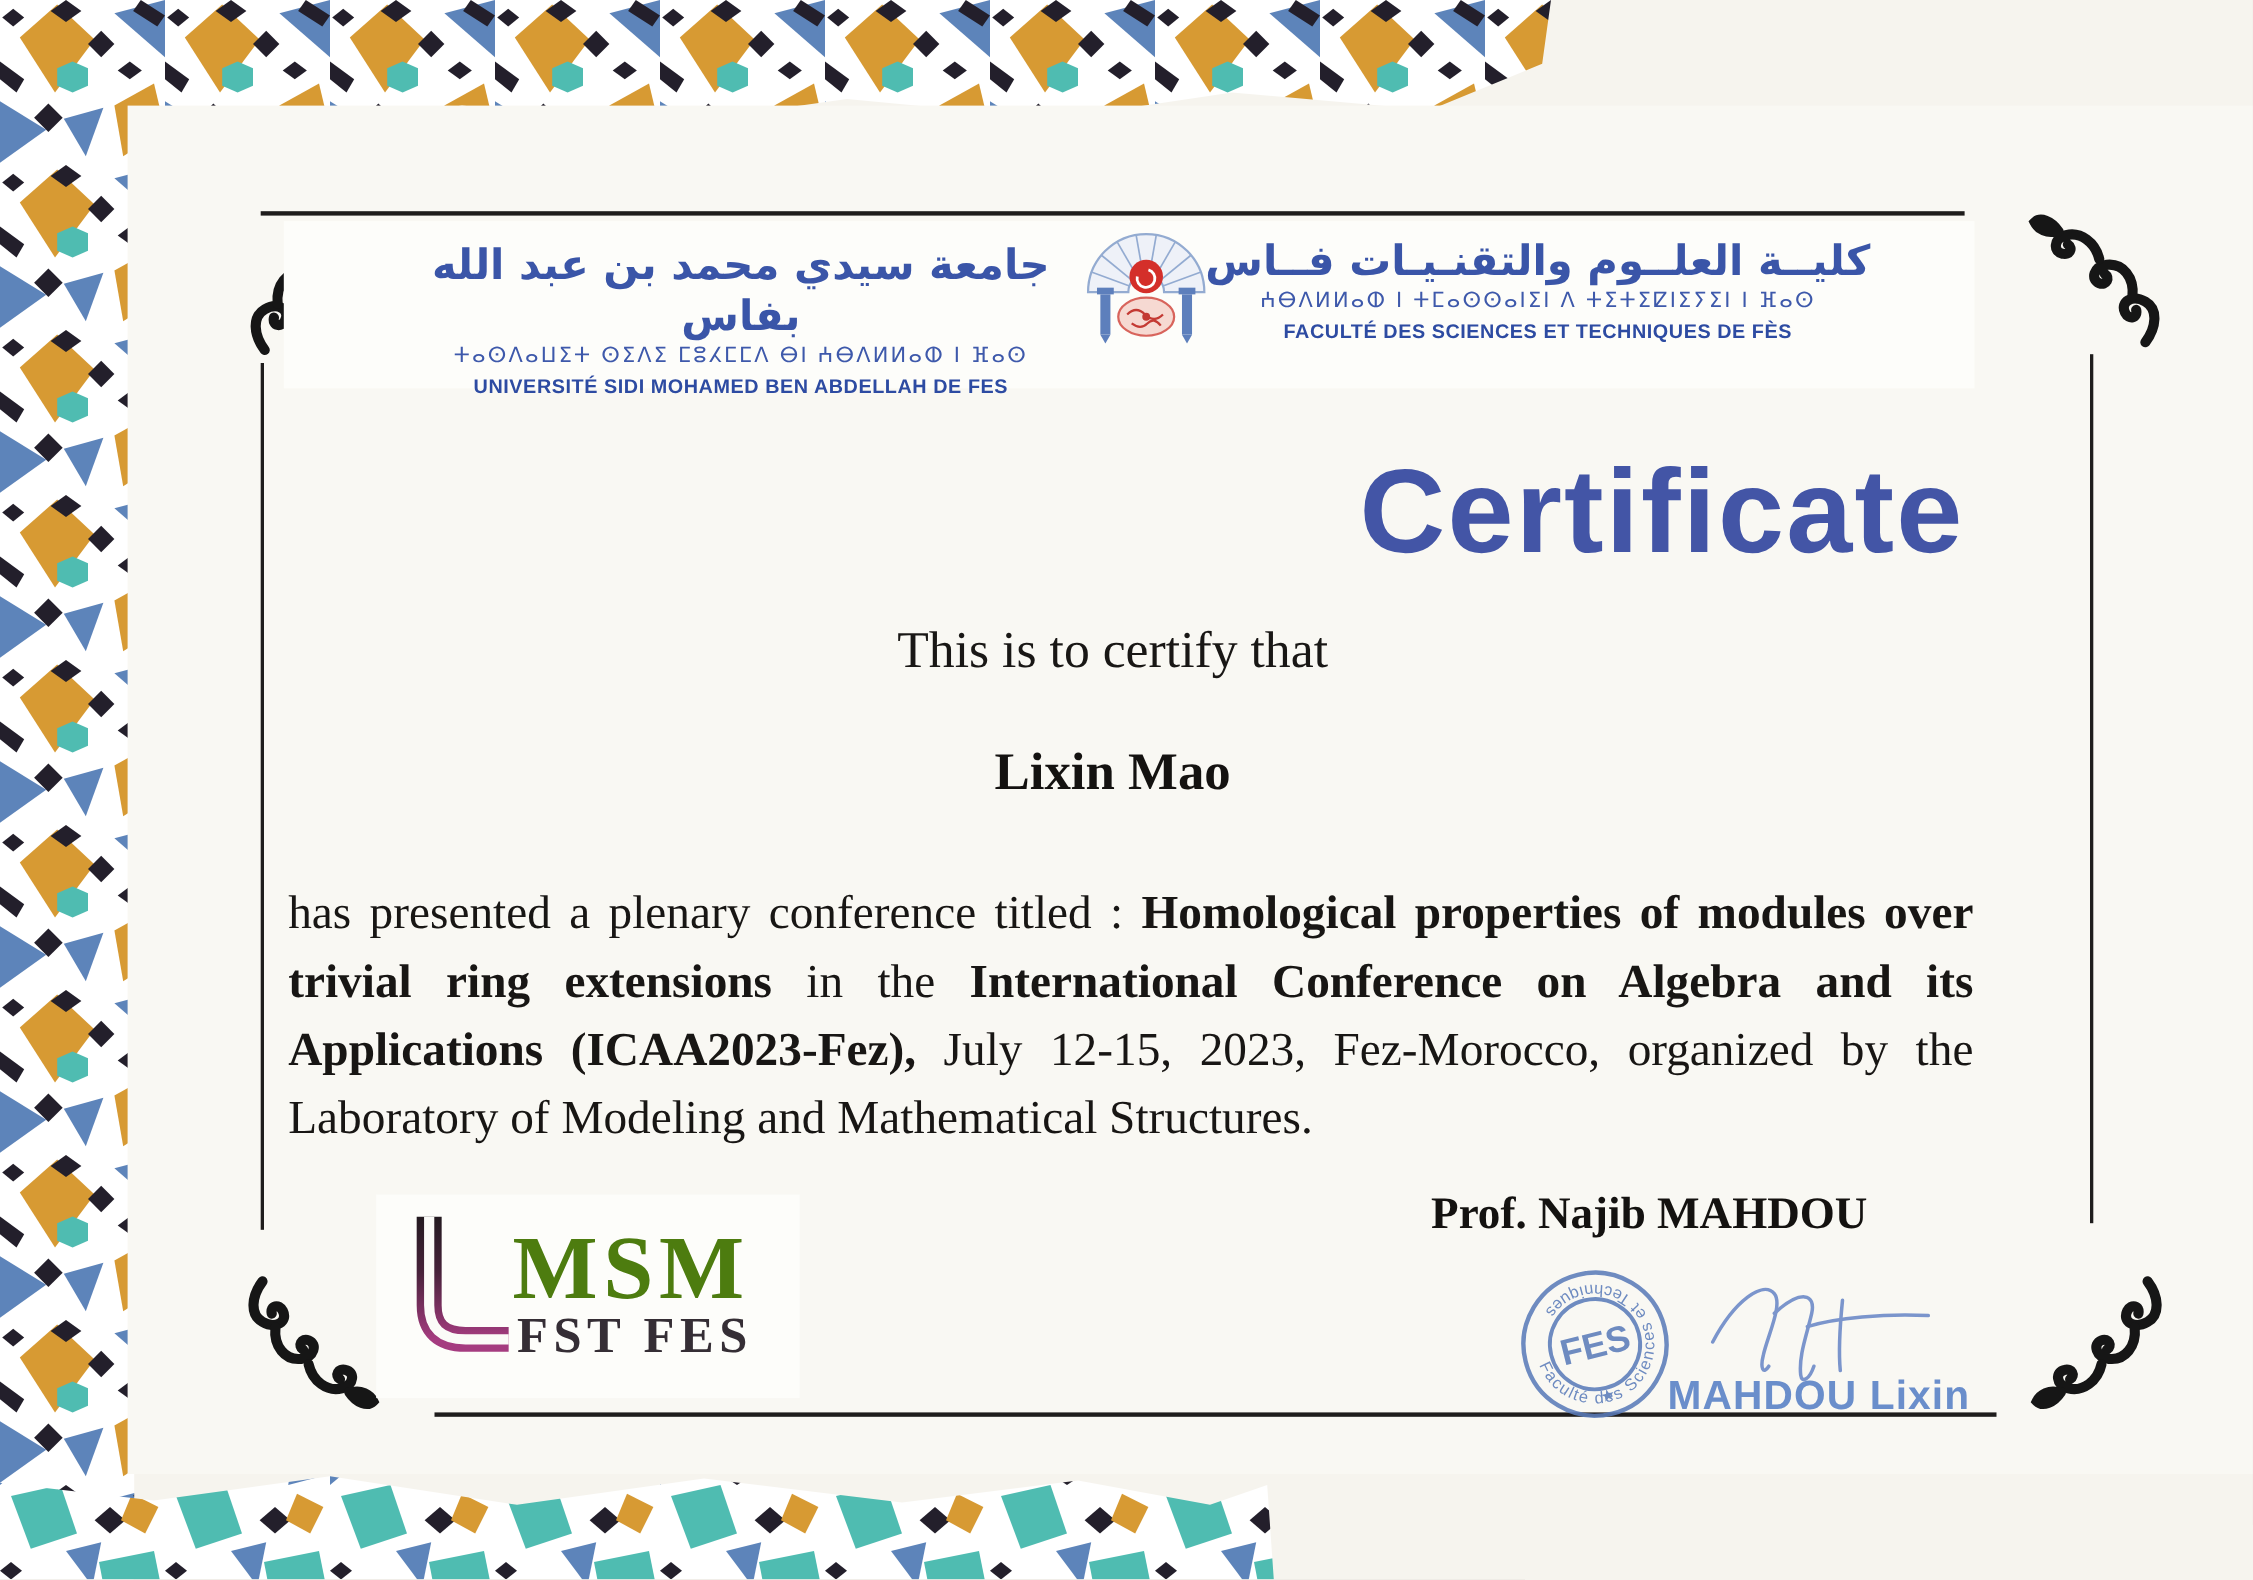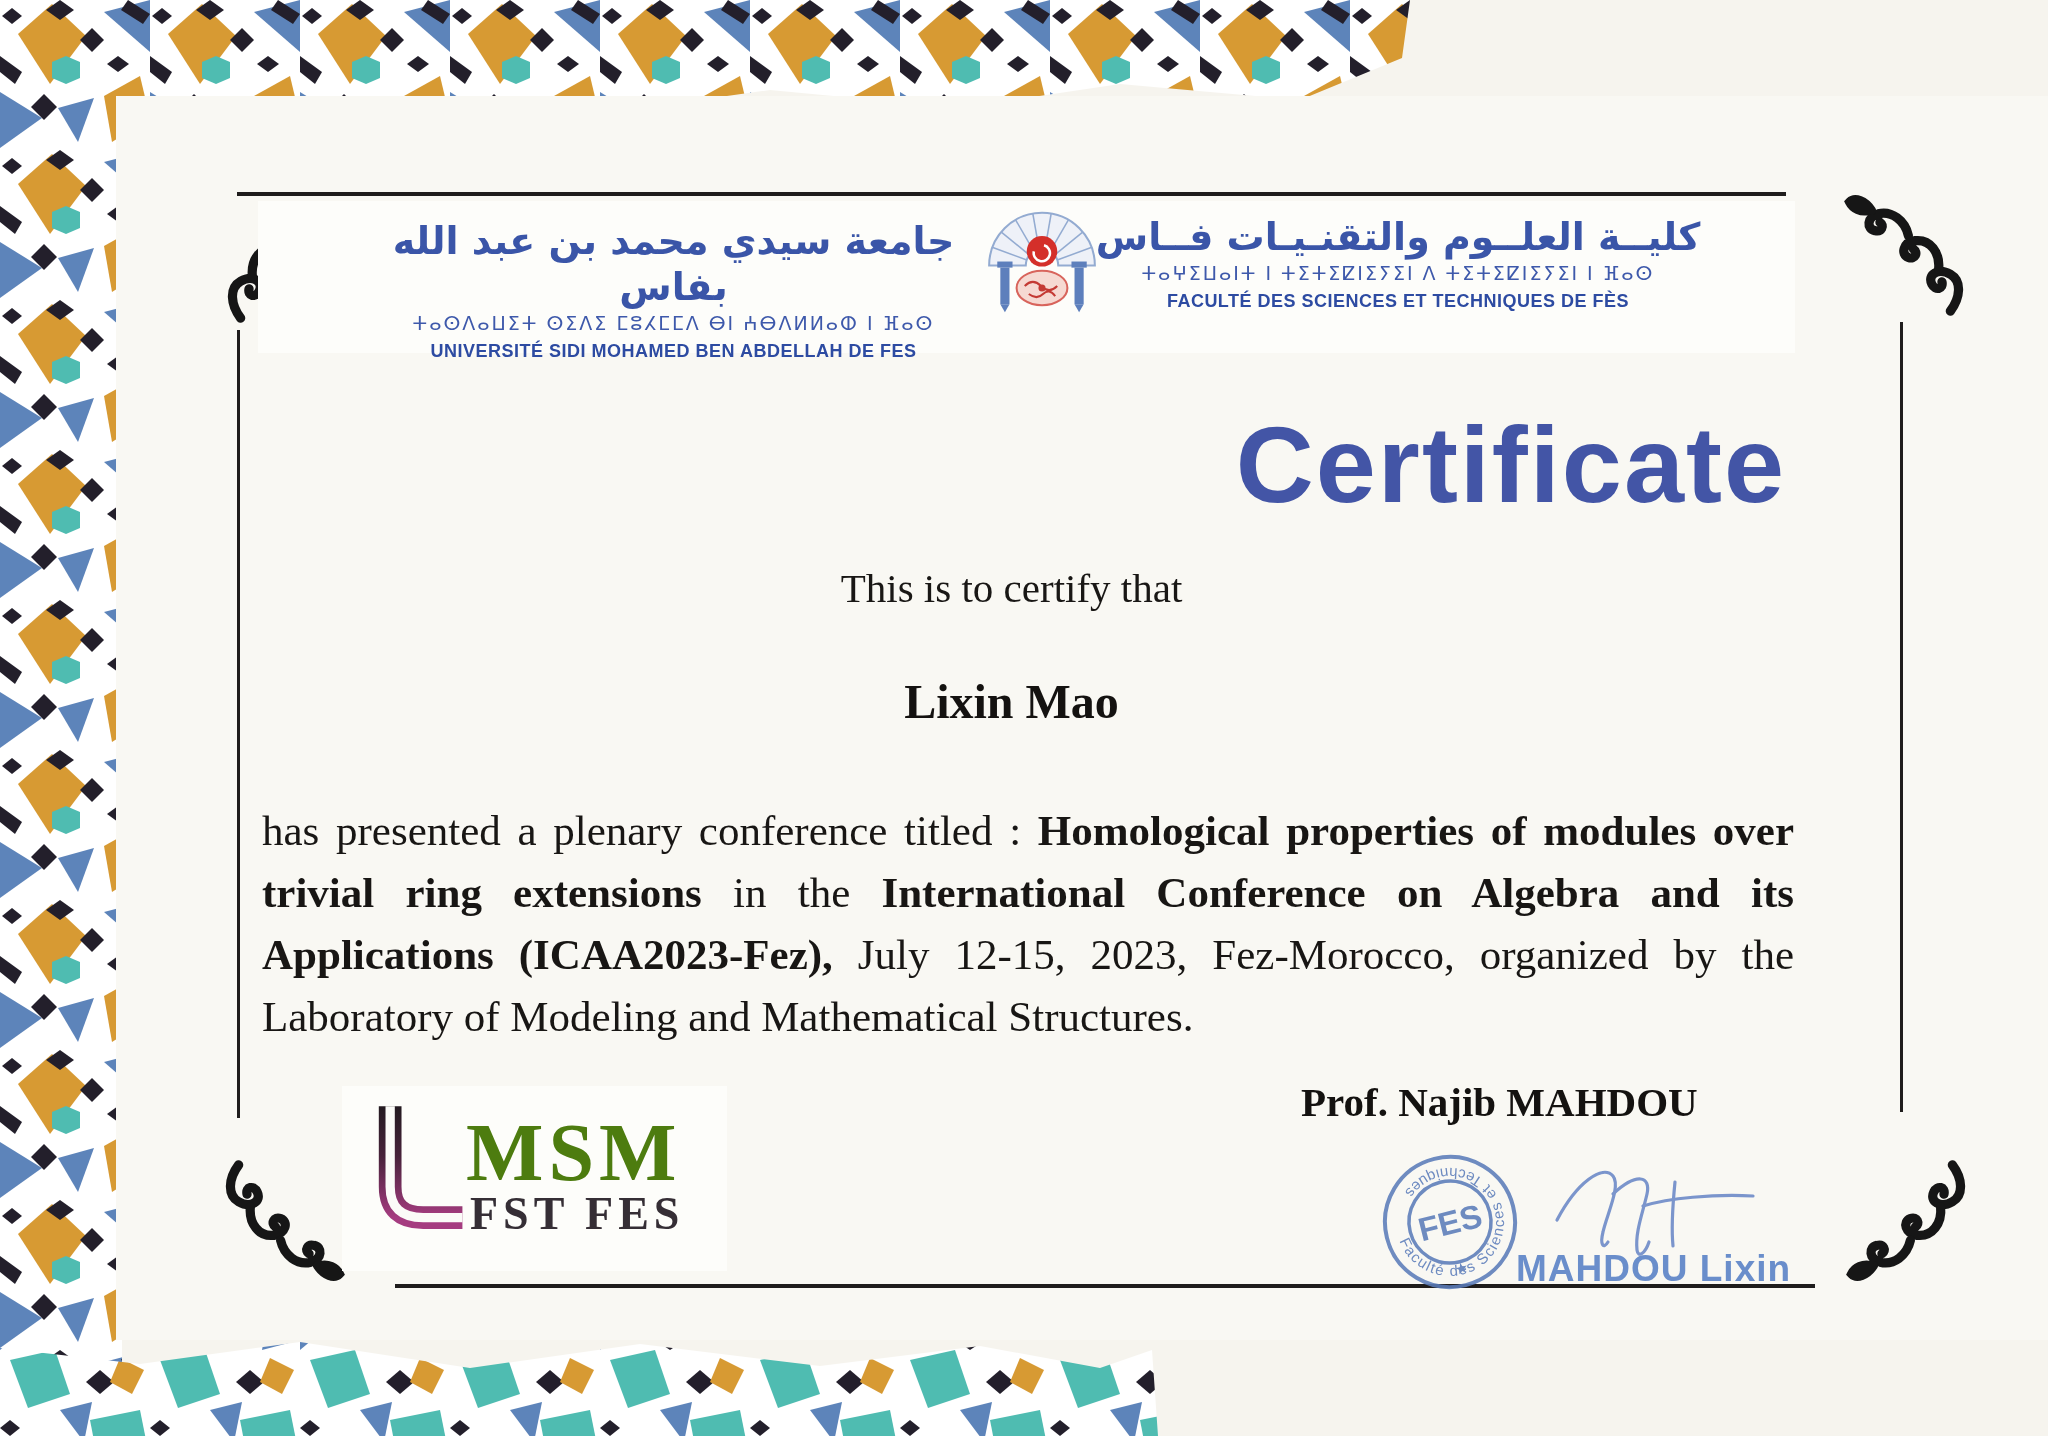--- a/index.html
+++ b/index.html
@@ -14,21 +14,21 @@
 
   
   .hdr-block{position:absolute;text-align:center;color:#3a55a8;}
   .hdr-ar{font-family:"DejaVu Sans",sans-serif;font-weight:700;font-size:38px;line-height:46px;direction:rtl;}
   .hdr-tif{font-family:"DejaVu Sans",sans-serif;font-size:19px;line-height:26px;letter-spacing:2px;color:#3e59ab;}
   .hdr-fr{font-family:"Liberation Sans",sans-serif;font-weight:700;font-size:18px;line-height:30px;color:#2d4ba2;letter-spacing:.5px;}
 
   .title{position:absolute;left:121px;top:306px;width:1549px;text-align:right;
          font-family:"Liberation Sans",sans-serif;font-weight:700;font-size:108px;color:#4355a6;letter-spacing:2px;}
   .intro{position:absolute;left:121px;top:468px;width:1549px;text-align:center;
-         font-size:41px;color:#191715;}
+         font-size:47px;color:#191715;}
   .name{position:absolute;left:121px;top:578px;width:1549px;text-align:center;
         font-size:48px;font-weight:700;color:#141210;}
   .body-par{position:absolute;left:146px;top:704px;width:1532px;
         font-size:43px;line-height:62px;color:#181614;text-align:justify;}
   .body-par .b{font-weight:700;}
   .signer{position:absolute;left:1185px;top:982px;font-size:41px;font-weight:700;color:#141210;text-align:center;}
 
   
   .logo-msm{position:absolute;left:350px;top:1016px;font-size:82px;line-height:82px;
             font-weight:700;color:#4d7c0f;letter-spacing:5px;}
@@ -141,21 +141,21 @@
       <circle cx="61" cy="44" r="15" fill="#d42f2a"></circle>
       <path d="M53,44 a8,8 0 1 0 10,-6" fill="none" stroke="#ffffff" stroke-width="2.5"></path>
       <ellipse cx="61" cy="80" rx="25" ry="17" fill="#f6d9d2" stroke="#d8645c" stroke-width="2"></ellipse>
       <path d="M44,78 q8,-8 16,0 t16,0" fill="none" stroke="#c43a34" stroke-width="2"></path>
       <path d="M48,86 q8,6 14,0 t12,2" fill="none" stroke="#c43a34" stroke-width="2"></path>
       <circle cx="61" cy="80" r="3.5" fill="#c43a34"></circle>
     </svg>
 
     <div class="hdr-block" style="left:962px;top:118px;width:640px;">
       <div class="hdr-ar">كليــة العلــوم والتقنـيـات فــاس</div>
-      <div class="hdr-tif">ⵜⴰⵖⵉⵡⴰⵏⵜ ⵏ ⵜⵉⵜⵉⵇⵏⵉⵢⵉⵏ ⴷ ⵜⵉⵜⵉⵇⵏⵉⵢⵉⵏ ⵏ ⴼⴰⵙ</div>
+      <div class="hdr-tif">ⵄⴱⴷⵍⵍⴰⵀ ⵏ ⵜⵎⴰⵙⵙⴰⵏⵉⵏ ⴷ ⵜⵉⵜⵉⵇⵏⵉⵢⵉⵏ ⵏ ⴼⴰⵙ</div>
       <div class="hdr-fr">FACULTÉ DES SCIENCES ET TECHNIQUES DE FÈS</div>
     </div>
 
     <div class="title">Certificate</div>
     <div class="intro">This is to certify that</div>
     <div class="name">Lixin Mao</div>
     <div class="body-par"><span>has presented a plenary conference titled : </span><span class="b">Homological properties of modules over trivial ring extensions</span><span> in the </span><span class="b">International Conference on Algebra and its Applications (ICAA2023-Fez),</span><span> July 12-15, 2023, Fez-Morocco, organized by the Laboratory of Modeling and Mathematical Structures.</span></div>
     <div class="signer">Prof. Najib MAHDOU</div>
 
     <div class="patch" style="left:226px;top:990px;width:385px;height:185px;"></div>

